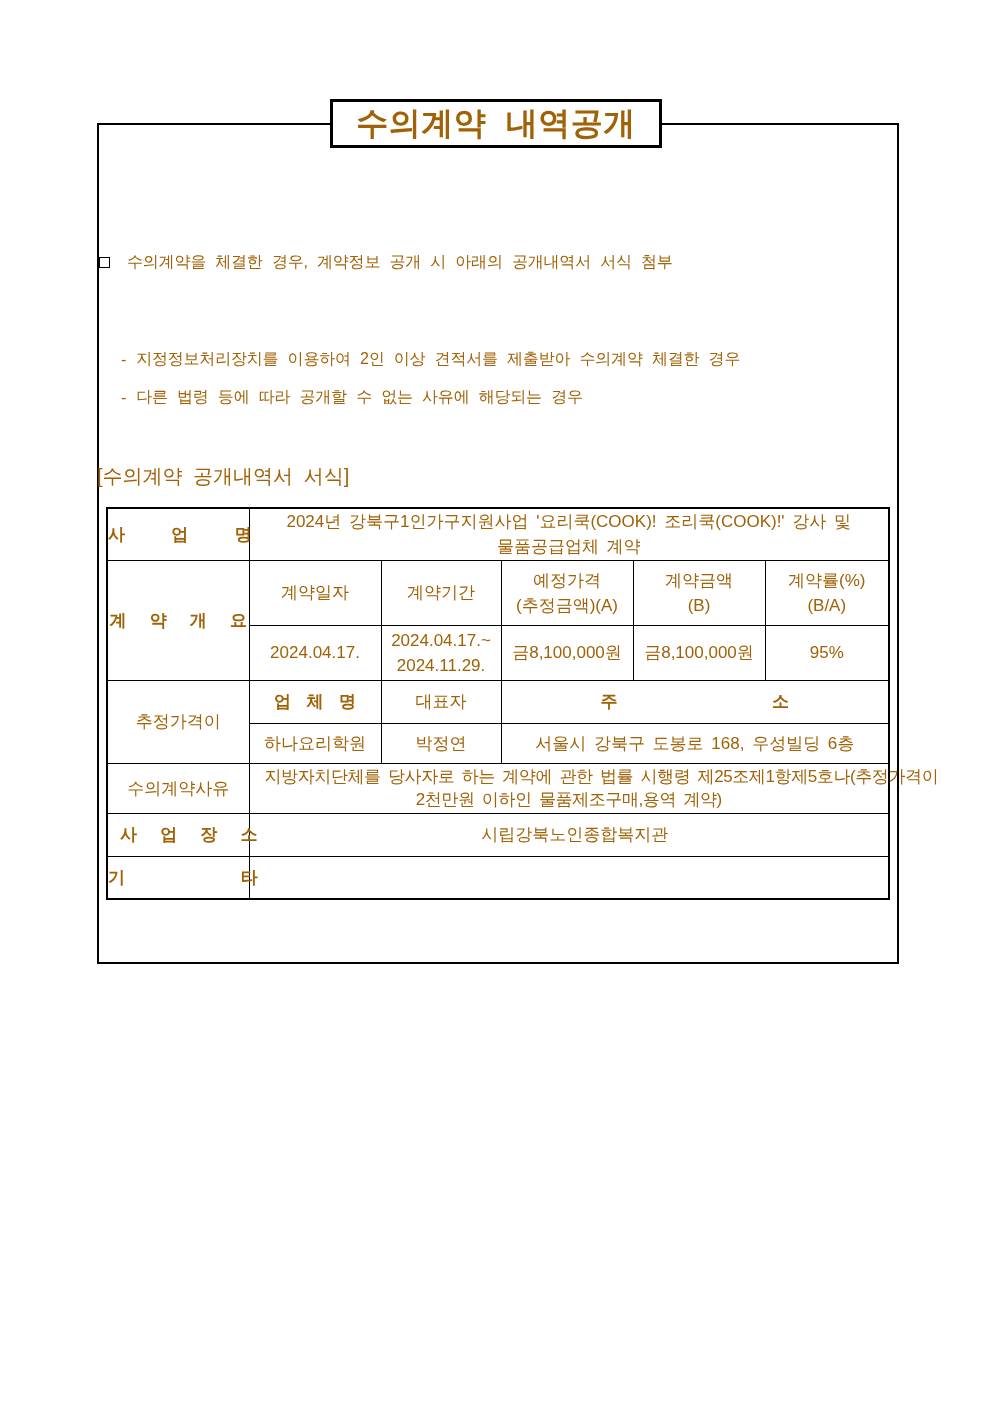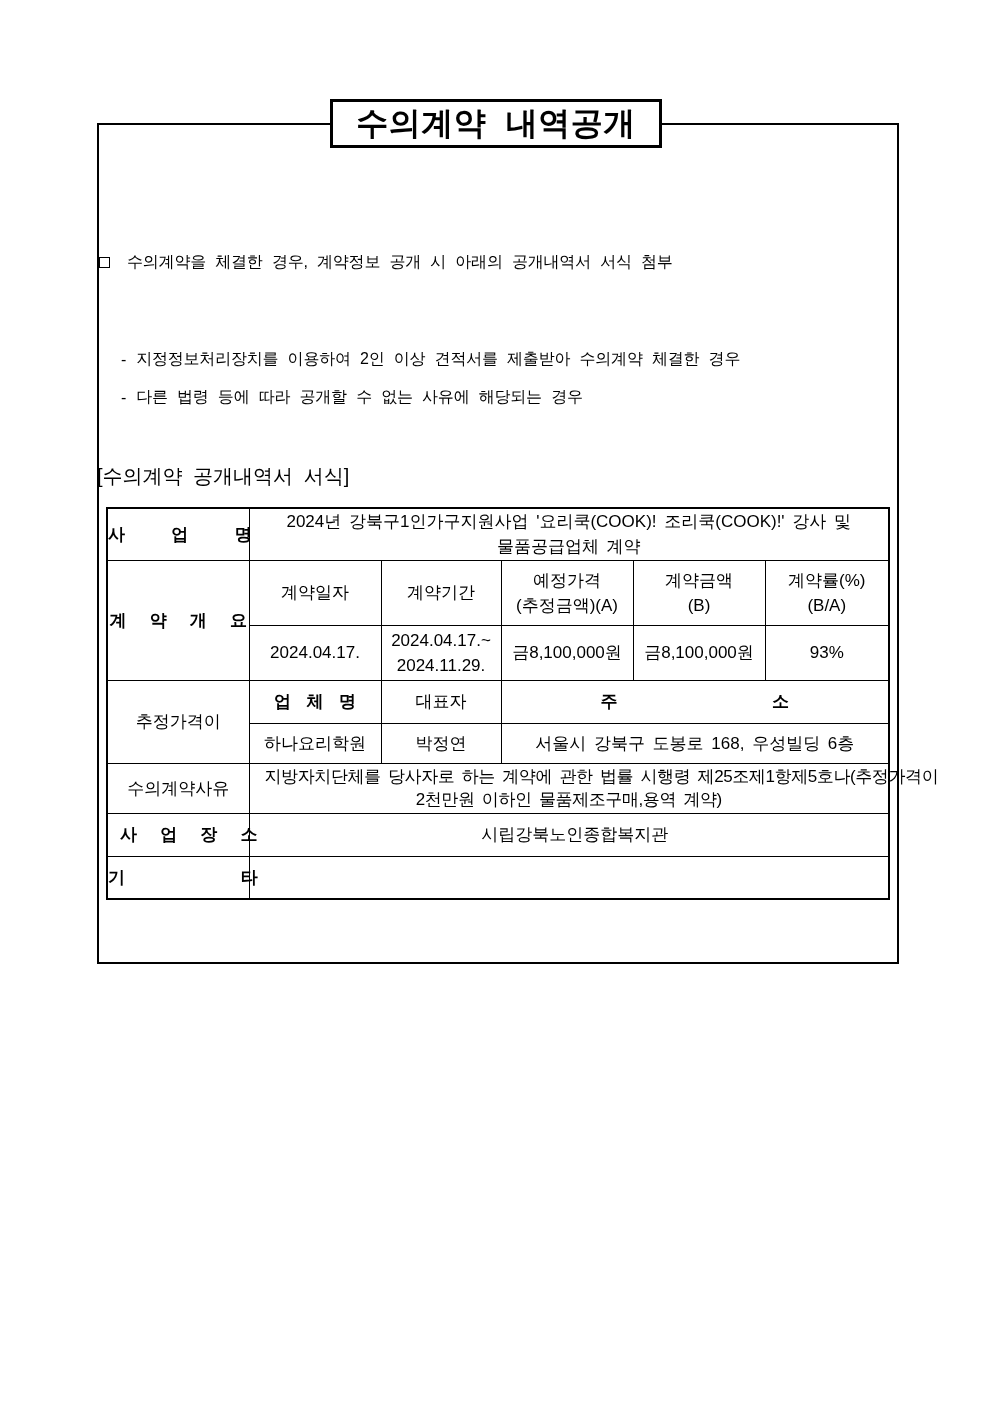--- a/index.html
+++ b/index.html
@@ -3,21 +3,21 @@
 <meta charset="utf-8">
 <style>
   * { margin: 0; padding: 0; box-sizing: border-box; }
   html, body { background: #ffffff; }
   .page {
     position: relative;
     width: 992px;
     height: 1403px;
     background: #ffffff;
     font-family: "Liberation Sans", "DejaVu Sans", sans-serif;
-    color: #000000;
+    color: #a16207;
   }
   .outer-box {
     position: absolute;
     left: 97px; top: 123px;
     width: 802px; height: 841px;
     border: 2px solid #000;
   }
   .title-box {
     position: absolute;
     left: 330px; top: 99px;
@@ -175,21 +175,21 @@
     </tr>
 
     <tr class="r3">
       <td>2024.04.17.</td>
       <td class="two-line">
         <div>2024.04.17.~</div>
         <div>2024.11.29.</div>
       </td>
       <td>금8,100,000원</td>
       <td>금8,100,000원</td>
-      <td>93%</td>
+      <td>95%</td>
     </tr>
 
     <tr class="r4">
       <td rowspan="2">추정가격이</td>
       <td class="pre">업  체  명</td>
       <td>대표자</td>
       <td colspan="3" class="pre">주                    소</td>
     </tr>
 
     <tr class="r5">

